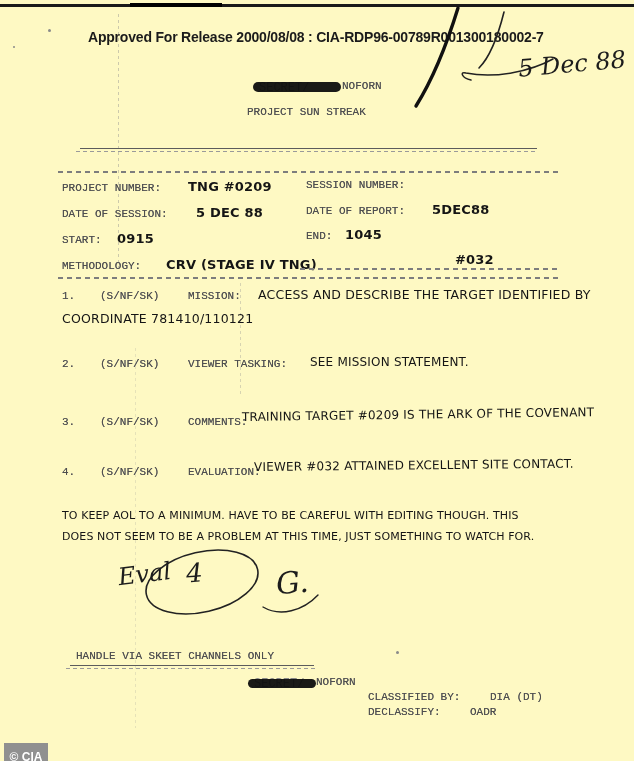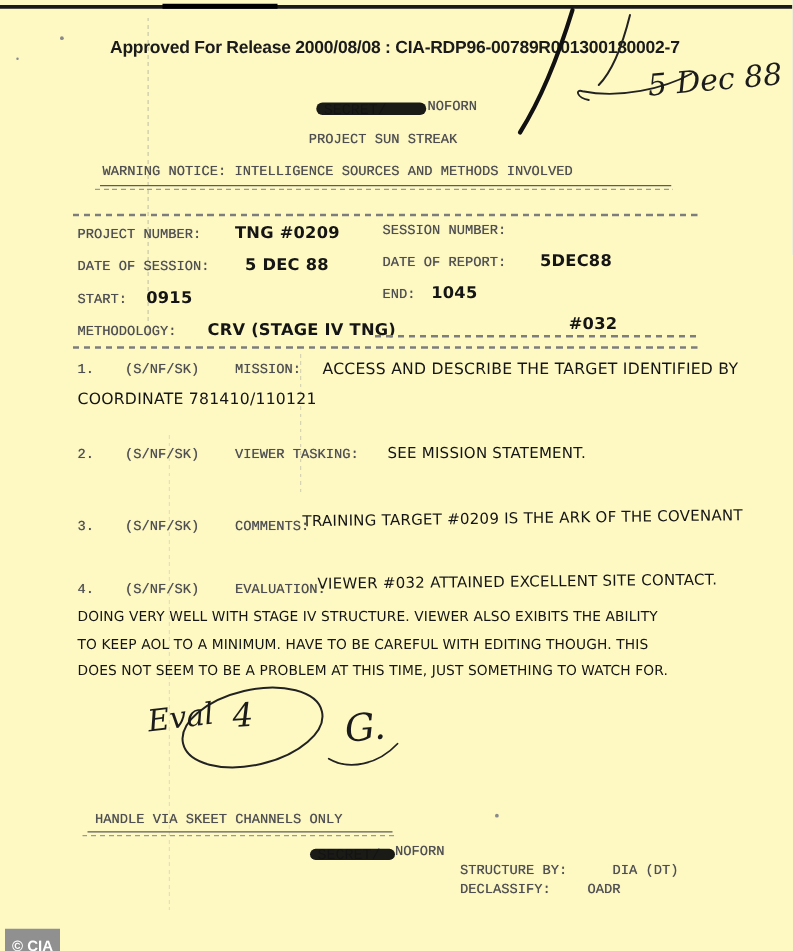--- a/index.html
+++ b/index.html
@@ -96,21 +96,20 @@
   <div class="abs cursive" style="left:518px;top:50px;font-size:24px;transform:rotate(-5deg);">5 Dec 88</div>
 
   <div class="abs redact-wrap" style="left:253px;top:81px;width:140px;">
     <span class="redact-ghost">SECRET/</span>
     <div class="redact-bar" style="width:88px;height:10px;"></div>
     <span class="typed" style="position:absolute;left:89px;top:-1px;">NOFORN</span>
   </div>
 
   <div class="abs typed" style="left:247px;top:106px;">PROJECT SUN STREAK</div>
 
-  <div class="abs typed" style="left:82px;top:132px;">WARNING NOTICE: INTELLIGENCE SOURCES AND METHODS INVOLVED</div>
   <div class="abs underline-solid" style="left:80px;top:148px;width:457px;"></div>
   <div class="abs underline-dash" style="left:76px;top:151px;width:462px;"></div>
 
   <div class="abs dash-line" style="left:58px;top:171px;width:500px;"></div>
 
   <div class="abs typed" style="left:62px;top:182px;">PROJECT NUMBER:</div>
   <div class="abs hand hand-bold" style="left:188px;top:179px;">TNG #0209</div>
   <div class="abs typed" style="left:306px;top:179px;">SESSION NUMBER:</div>
   <div class="abs hand hand-bold" style="left:438px;top:177px;"></div>
 
@@ -144,38 +143,37 @@
 
   <div class="abs typed" style="left:62px;top:416px;">3.</div>
   <div class="abs typed" style="left:100px;top:416px;">(S/NF/SK)</div>
   <div class="abs typed" style="left:188px;top:416px;">COMMENTS:</div>
   <div class="abs hand" style="left:242px;top:410px;font-size:12px;transform:rotate(-.8deg);transform-origin:left;">TRAINING TARGET #0209 IS THE ARK OF THE COVENANT</div>
 
   <div class="abs typed" style="left:62px;top:466px;">4.</div>
   <div class="abs typed" style="left:100px;top:466px;">(S/NF/SK)</div>
   <div class="abs typed" style="left:188px;top:466px;">EVALUATION:</div>
   <div class="abs hand" style="left:254px;top:460px;font-size:12px;transform:rotate(-.6deg);transform-origin:left;">VIEWER #032 ATTAINED EXCELLENT SITE CONTACT.</div>
-  <div class="abs hand hand-sm" style="left:62px;top:487px;">DOING VERY WELL WITH STAGE IV STRUCTURE. VIEWER ALSO EXIBITS THE ABILITY</div>
   <div class="abs hand hand-sm" style="left:62px;top:509px;">TO KEEP AOL TO A MINIMUM. HAVE TO BE CAREFUL WITH EDITING THOUGH. THIS</div>
   <div class="abs hand hand-sm" style="left:62px;top:530px;">DOES NOT SEEM TO BE A PROBLEM AT THIS TIME, JUST SOMETHING TO WATCH FOR.</div>
 
   <div class="abs cursive" style="left:118px;top:560px;font-size:24px;transform:rotate(-7deg);">Eval</div>
   <div class="abs cursive" style="left:186px;top:558px;font-size:26px;transform:rotate(-4deg);">4</div>
   <div class="abs cursive" style="left:276px;top:565px;font-size:30px;transform:rotate(-5deg);">G.</div>
 
   <div class="abs typed" style="left:76px;top:650px;">HANDLE VIA SKEET CHANNELS ONLY</div>
   <div class="abs underline-solid" style="left:70px;top:665px;width:244px;"></div>
   <div class="abs underline-dash" style="left:66px;top:668px;width:250px;"></div>
 
   <div class="abs redact-wrap" style="left:248px;top:677px;width:140px;">
     <span class="redact-ghost">SECRET/</span>
     <div class="redact-bar" style="width:68px;height:9px;top:2px;"></div>
     <span class="typed" style="position:absolute;left:68px;top:-1px;">NOFORN</span>
   </div>
 
-  <div class="abs typed" style="left:368px;top:691px;">STRUCTURE BY:</div>
+  <div class="abs typed" style="left:368px;top:691px;">CLASSIFIED BY:</div>
   <div class="abs typed" style="left:490px;top:691px;">DIA (DT)</div>
   <div class="abs typed" style="left:368px;top:706px;">DECLASSIFY:</div>
   <div class="abs typed" style="left:470px;top:706px;">OADR</div>
 
   <div class="abs badge" style="left:4px;top:743px;width:44px;height:28px;">© CIA</div>
 
 </div>
 
 </body></html>

